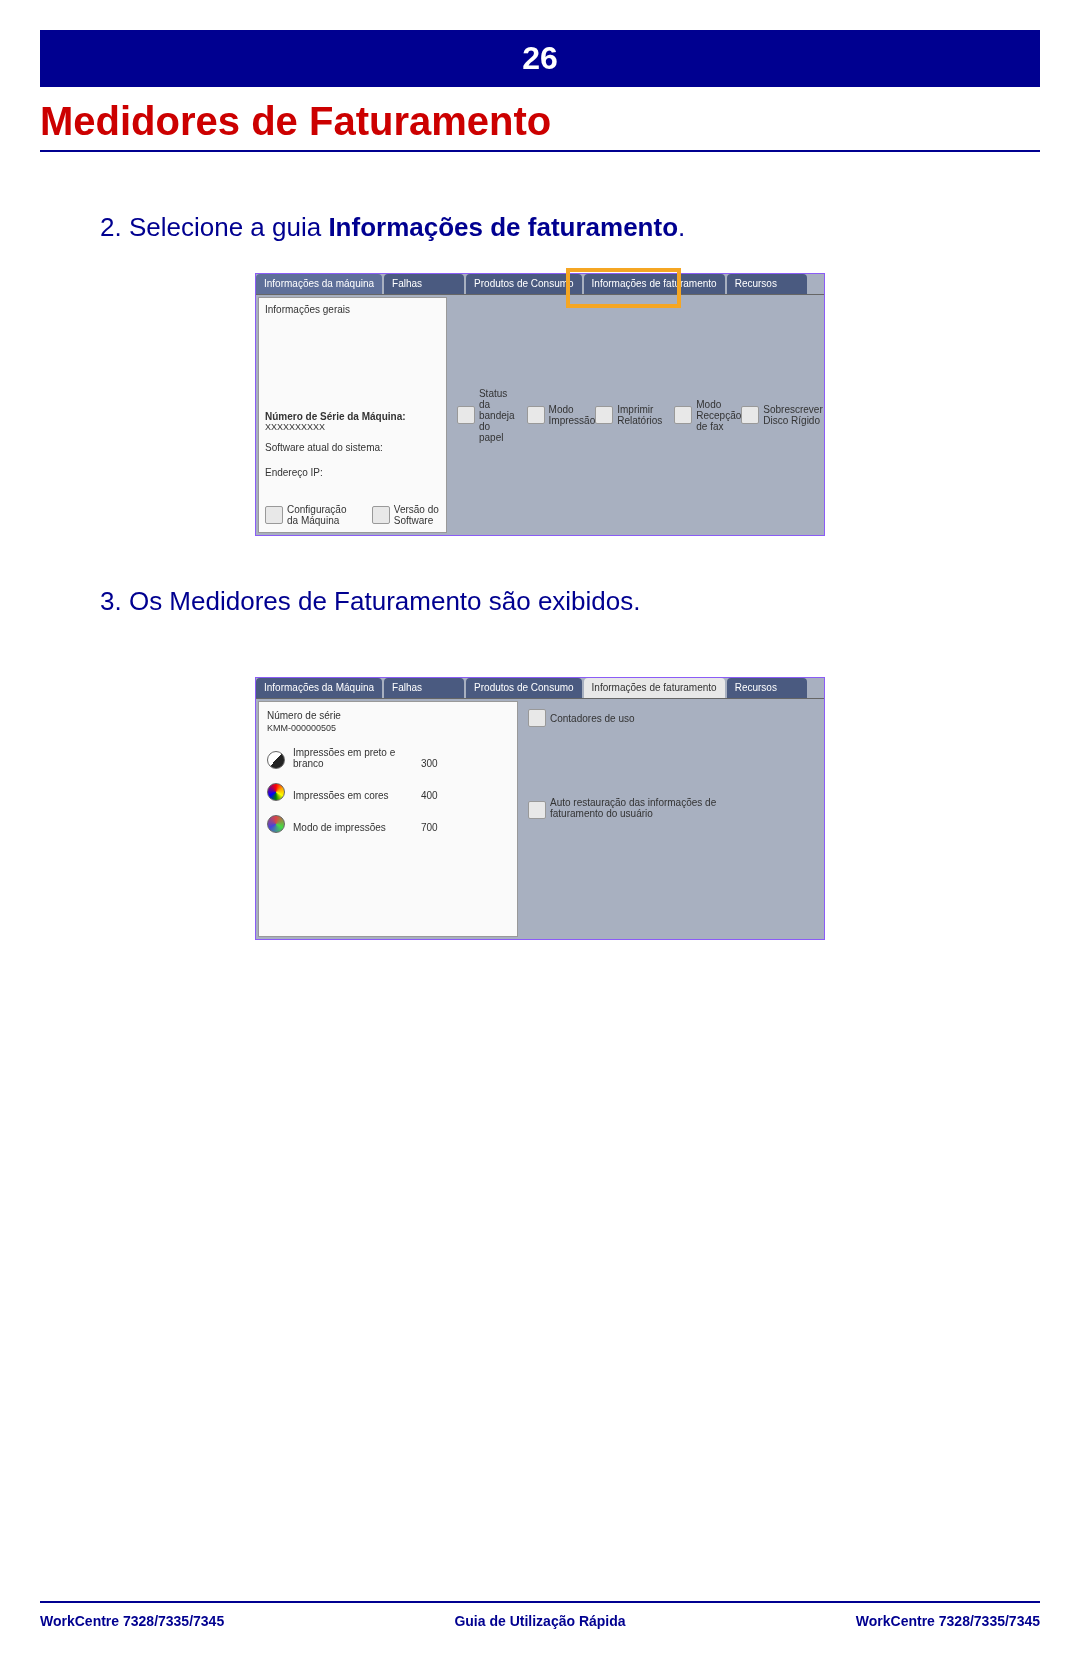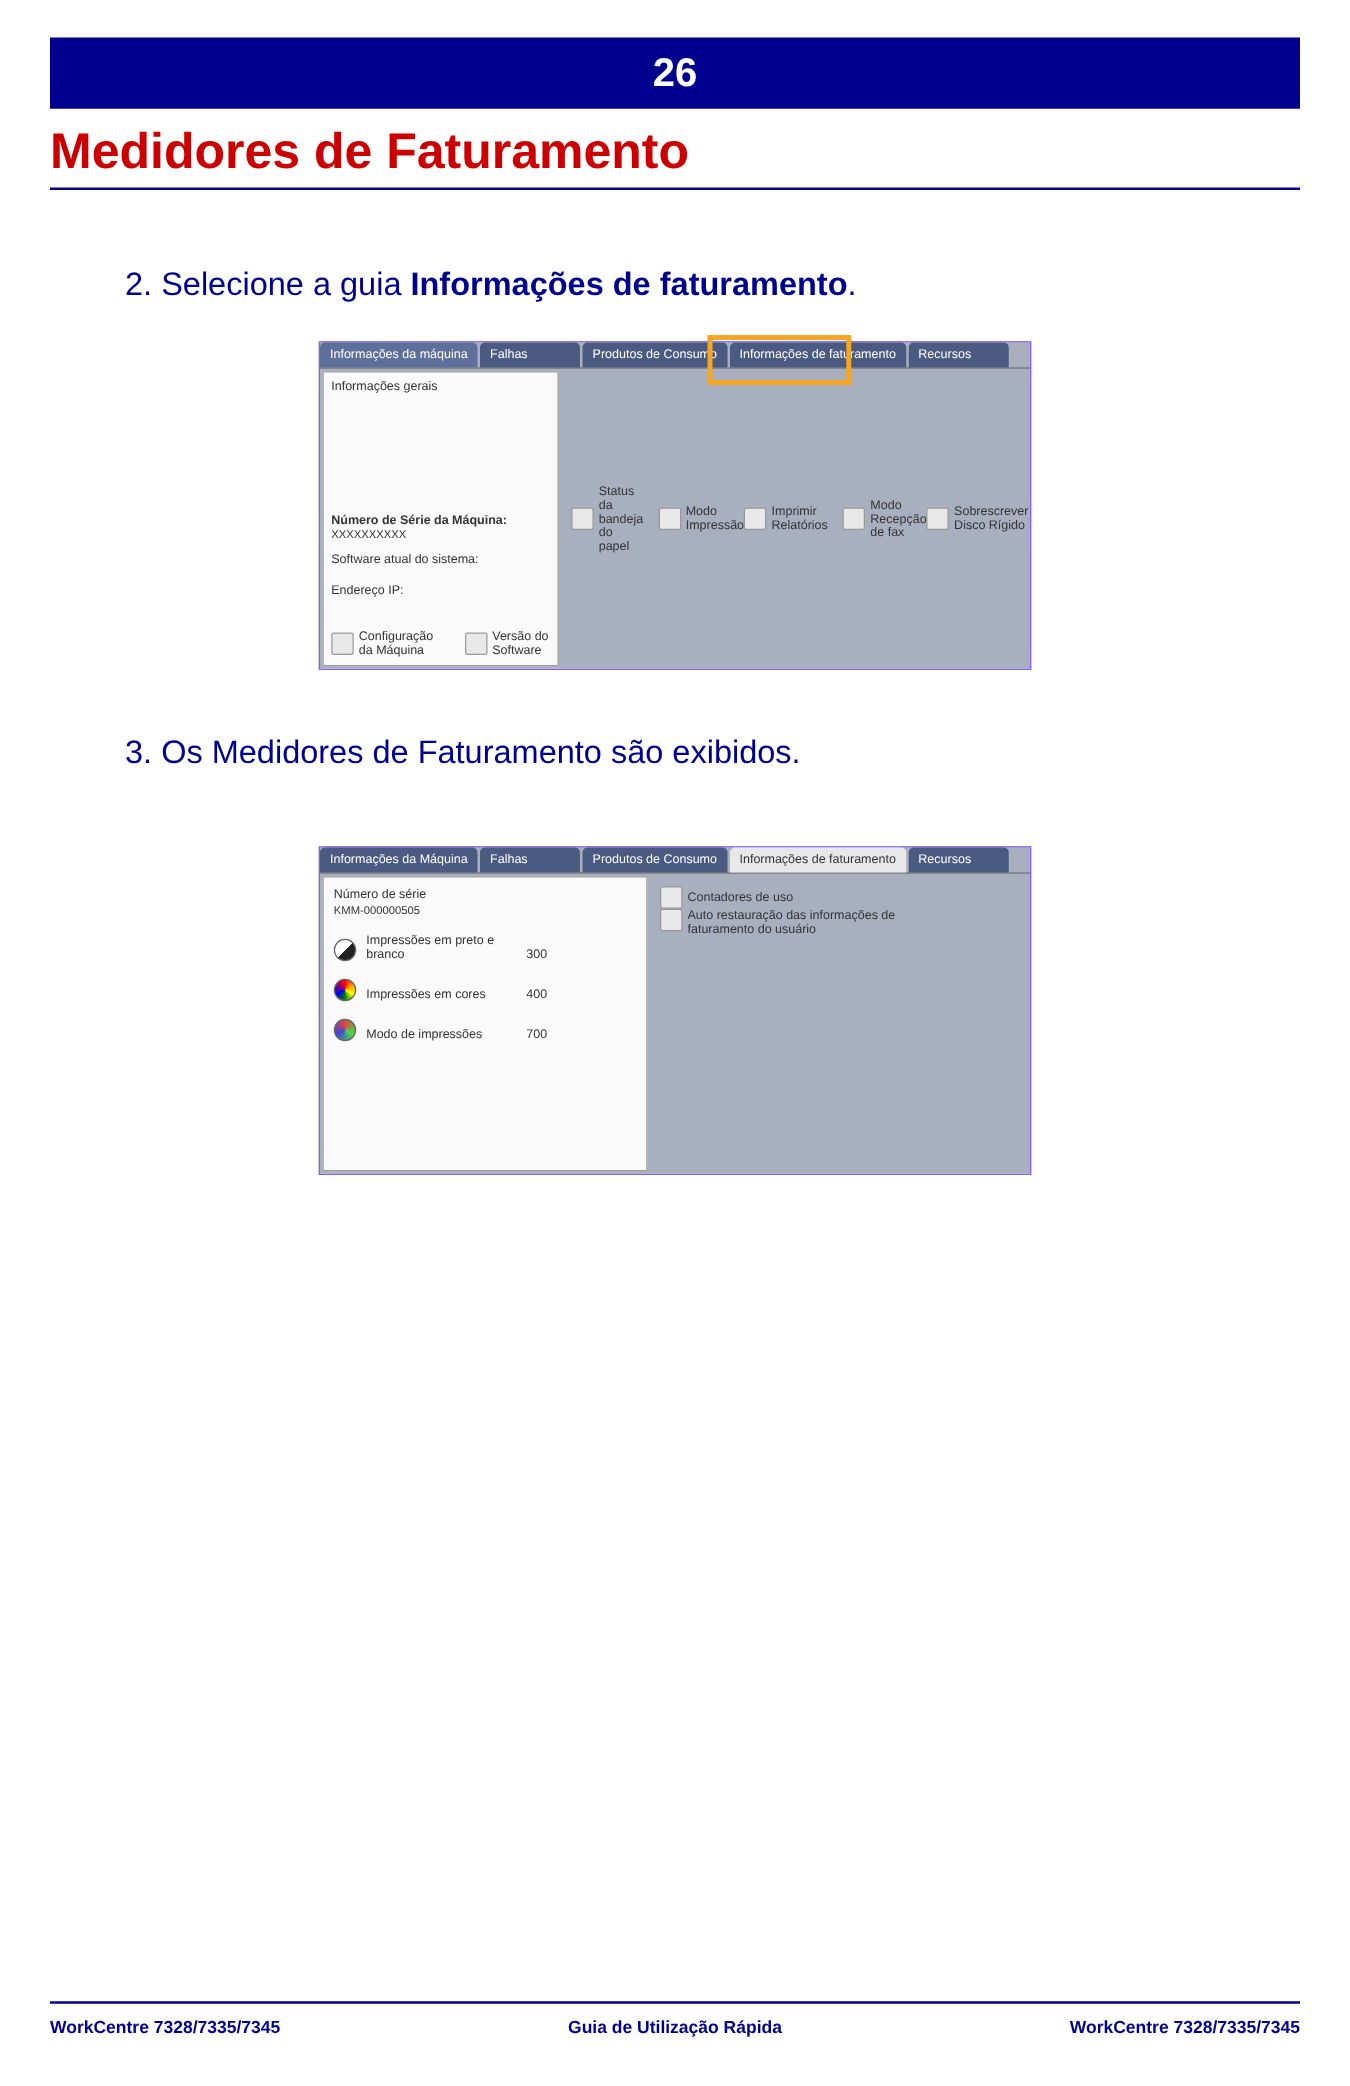--- a/index.html
+++ b/index.html
@@ -32,21 +32,21 @@
 .meter-panel{background:#fafafa;width:260px;margin:2px;padding:8px;border:1px solid #999;font-size:10px;color:#333}
 .meter-panel .serial{margin-bottom:2px}
 .meter-panel .serial-val{font-size:9px;margin-bottom:14px}
 .meter-row{display:flex;align-items:flex-end;gap:8px;margin:14px 0}
 .meter-row .mlabel{width:120px}
 .meter-row .mval{width:40px}
 .circ{width:18px;height:18px;border-radius:50%;border:1px solid #666;flex-shrink:0}
 .circ.bw{background:linear-gradient(135deg,#fff 50%,#222 50%)}
 .circ.color{background:conic-gradient(red,orange,yellow,green,blue,purple,red)}
 .circ.tot{background:conic-gradient(#d44,#4d4,#44d,#d44)}
-.right-col2{flex:1;padding:10px 8px;display:flex;flex-direction:column;justify-content:flex-start;}
+.right-col2{flex:1;padding:10px 8px;display:flex;flex-direction:column;justify-content:flex-start;gap:70px}
 .footer{position:absolute;bottom:40px;left:40px;right:40px}
 .footer-rule{height:2px;background:#000090;margin-bottom:10px}
 .footer-row{display:flex;justify-content:space-between;font-size:14px;font-weight:bold;color:#000090}
 </style>
 </head>
 <body>
 
 <div class="page">
   <div class="header-bar">
     <span class="page-num">26</span>
@@ -149,21 +149,21 @@
             <div class="circ tot"></div>
             <div class="mlabel">Modo de impressões</div>
             <div class="mval">700</div>
           </div>
         </div>
         <div class="right-col2">
           <div class="rbtn">
               <div class="sq-btn"></div>
               <span>Contadores de uso</span>
             </div>
-          <div class="rbtn" style="align-items:flex-start">
+          <div class="rbtn" style="align-items:flex-end">
               <div class="sq-btn"></div>
               <span style="max-width:180px">Auto restauração das informações de faturamento do usuário</span>
             </div>
         </div>
       </div>
     </div>
   </div>
 
   <div class="footer">
     <div class="footer-rule"></div>

